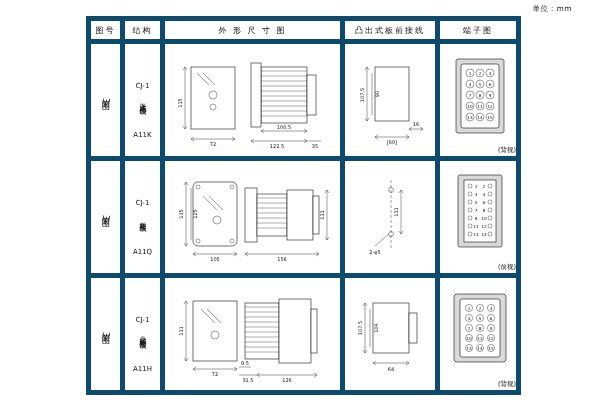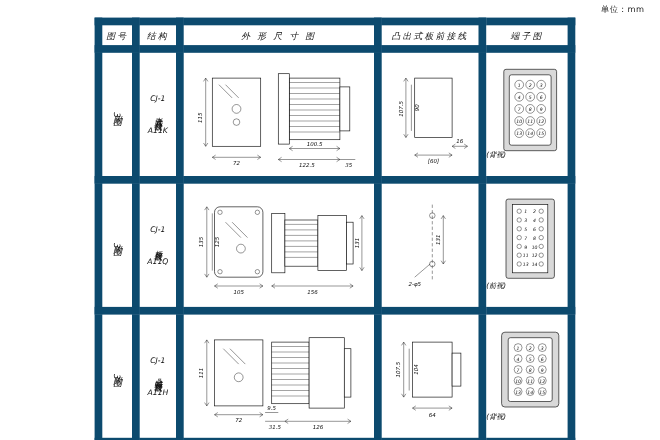--- a/index.html
+++ b/index.html
@@ -1,31 +1,31 @@
 <!DOCTYPE html>
 <html><head>
 <meta charset="utf-8">
 <style>
   html,body{margin:0;padding:0;background:#ffffff;}
   body{width:600px;height:400px;font-family:"DejaVu Sans","Liberation Sans",sans-serif;color:#111;}
   .page{position:relative;width:600px;height:400px;background:#fff;}
-  .unit{position:absolute;right:14px;top:4px;font-size:7.5px;color:#222;letter-spacing:.5px;}
+  .unit{position:absolute;right:28px;top:4px;font-size:7.5px;color:#222;letter-spacing:.5px;}
   table.main{position:absolute;left:86px;top:16px;border-collapse:collapse;width:430px;table-layout:fixed;}
-  table.main th,table.main td{border:7px solid #0c4a6e;font-style:italic;}
+  table.main th,table.main td{border:5px solid #0c4a6e;}
   table.main th{font-weight:normal;font-size:8px;height:16px;color:#111;letter-spacing:2px;}
   .col-no{width:34px;}
   .col-struct{width:40px;}
   .col-shape{width:180px;}
   .col-hole{width:95px;}
   .col-term{width:81px;}
   td.rowcell{height:112px;vertical-align:middle;text-align:center;padding:0;position:relative;}
   .vtext{font-size:8px;line-height:11px;color:#111;}
-  .struct-text{font-size:7px;line-height:10px;color:#111;}
+  .struct-text{font-size:7px;line-height:10px;color:#111;margin-top:20px;}
   svg{display:block;}
-  .termcap{position:absolute;bottom:14px;width:100%;text-align:left;font-size:6.5px;}
+  .termcap{position:absolute;bottom:1px;width:100%;text-align:right;font-size:6.5px;}
   .dim{font-size:5px;fill:#111;font-family:"DejaVu Sans","Liberation Sans",sans-serif;}
   .dimv{font-size:5px;fill:#111;}
   .lnthin{stroke:#111;stroke-width:.4;fill:none;}
   .dash{stroke:#111;stroke-width:.4;fill:none;stroke-dasharray:3 2;}
   .fillbox{fill:#ffffff;stroke:#111;stroke-width:.6;}
   .grayb{fill:#d9d9d9;stroke:#111;stroke-width:.6;}
   .termnum{font-size:4.2px;fill:#111;text-anchor:middle;}
   .hatch{stroke:#111;stroke-width:.35;}
 </style>
 </head>

